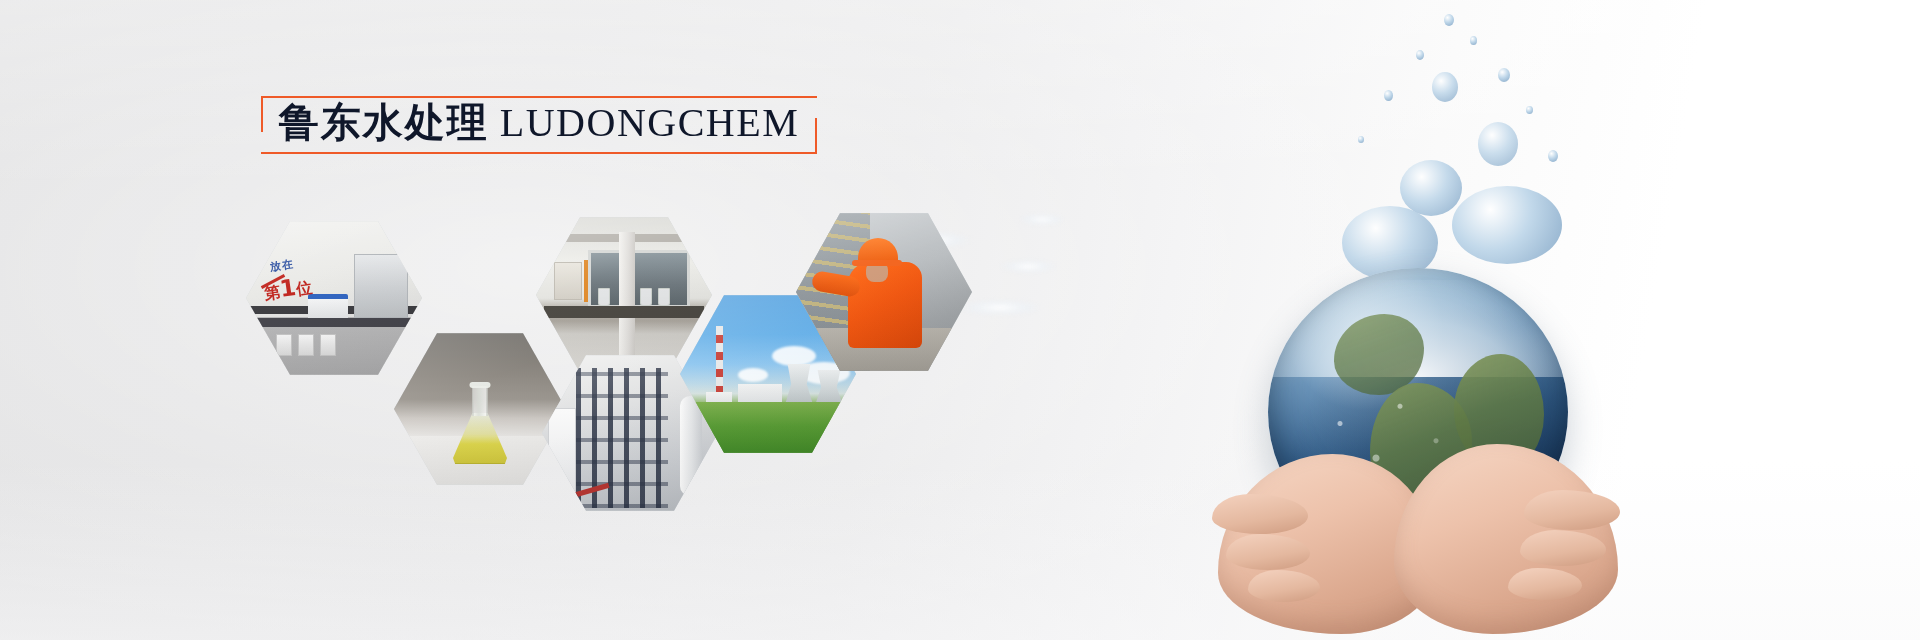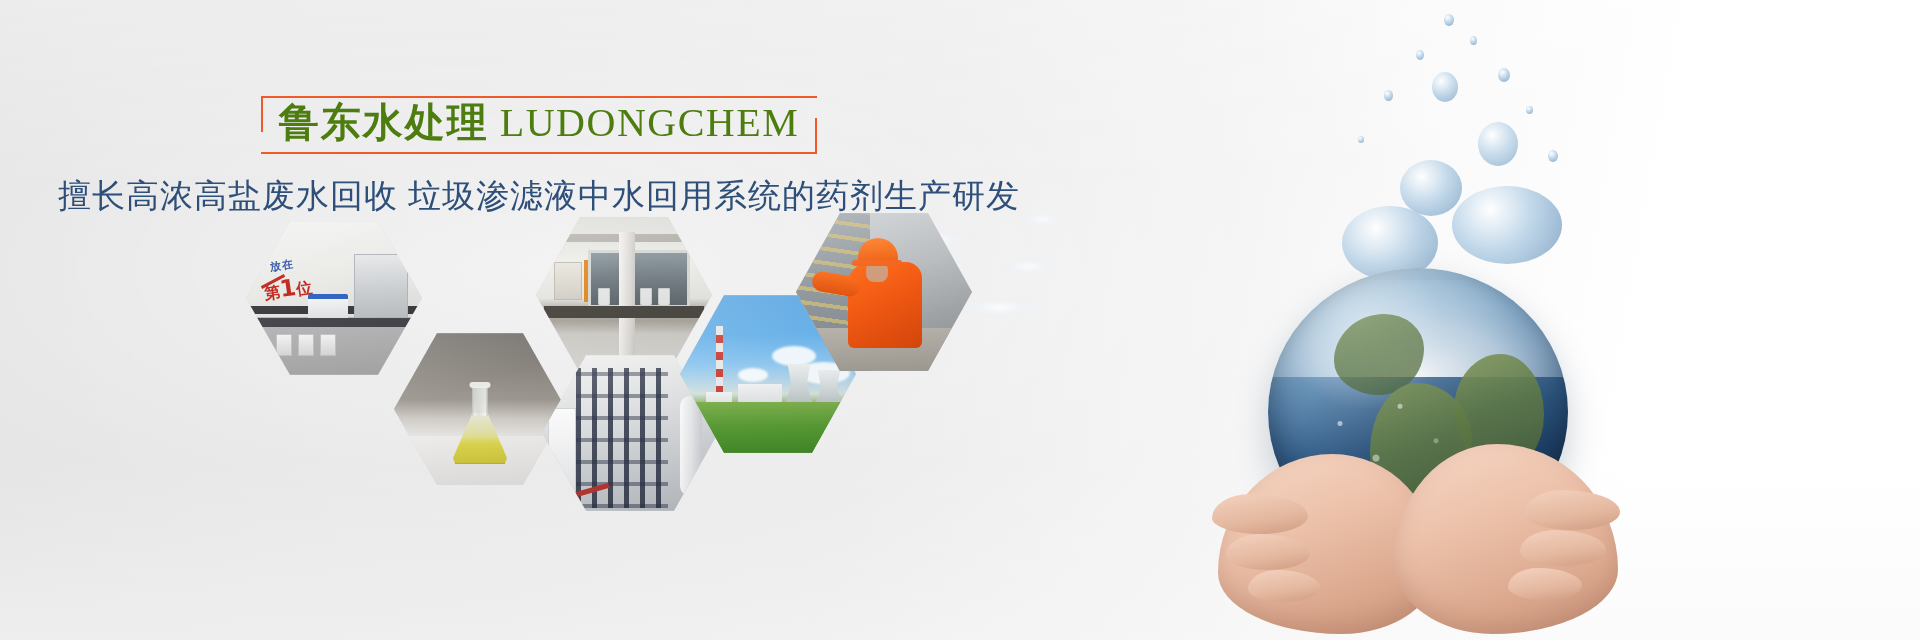--- a/index.html
+++ b/index.html
@@ -111,21 +111,21 @@
     right: 24px;
     bottom: 0;
     height: 2px;
     background: #ef5a28;
   }
 
   .title-text {
     font-family: "Liberation Serif", "DejaVu Serif", serif;
     font-size: 40px;
     line-height: 1.05;
-    color: #4d7c0f;
+    color: #0f172a;
     letter-spacing: 1px;
     white-space: nowrap;
     font-weight: 400;
   }
   .title-text .cn {
     font-weight: 700;
     letter-spacing: 2px;
   }
   .title-text .en {
     font-weight: 400;
@@ -612,21 +612,20 @@
 
     <div class="title-wrap">
       <span class="title-rule-top"></span>
       <span class="title-rule-bottom"></span>
       <div class="title-text">
         <span class="cn">鲁东水处理</span>
         <span class="en">LUDONGCHEM</span>
       </div>
     </div>
 
-    <div class="subtitle">擅长高浓高盐废水回收 垃圾渗滤液中水回用系统的药剂生产研发</div>
   </div>
 
   <div class="hex-cluster">
 
     <div class="hex hex-lab1">
       <div class="photo">
         <div class="cabinet"></div>
         <div class="machine"></div>
         <div class="bench"></div>
         <div class="jar" style="left:30px;"></div>

